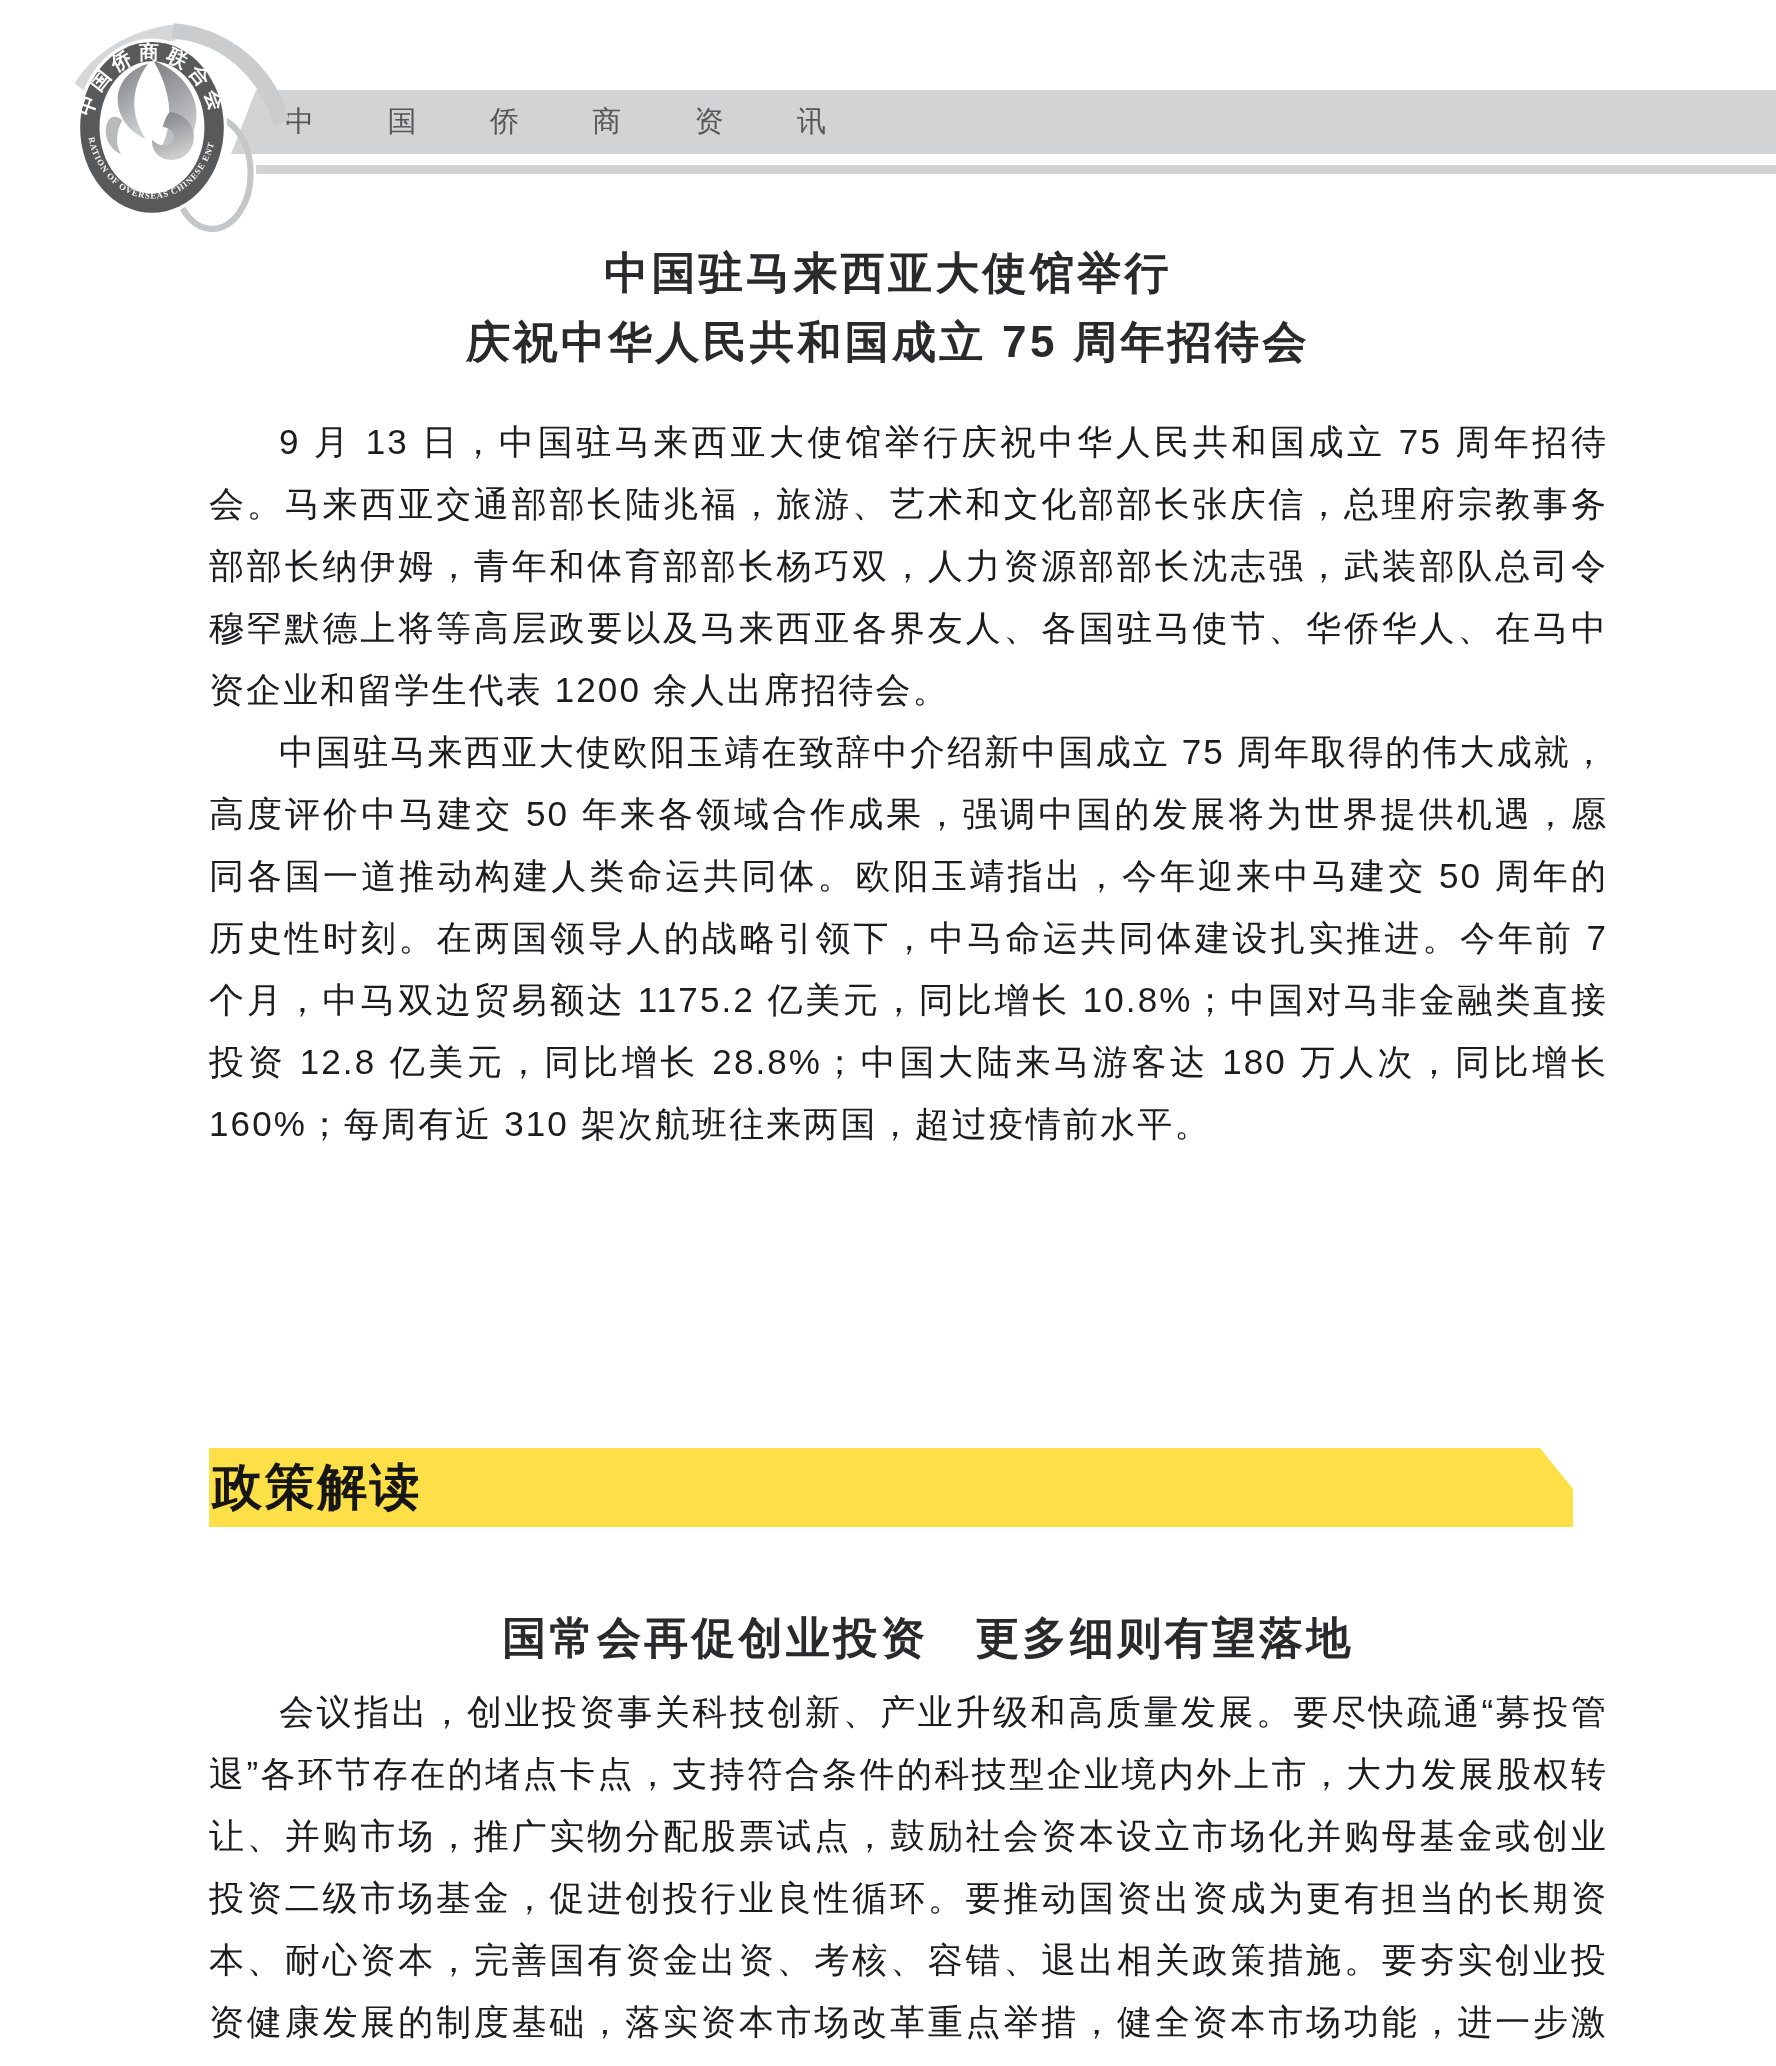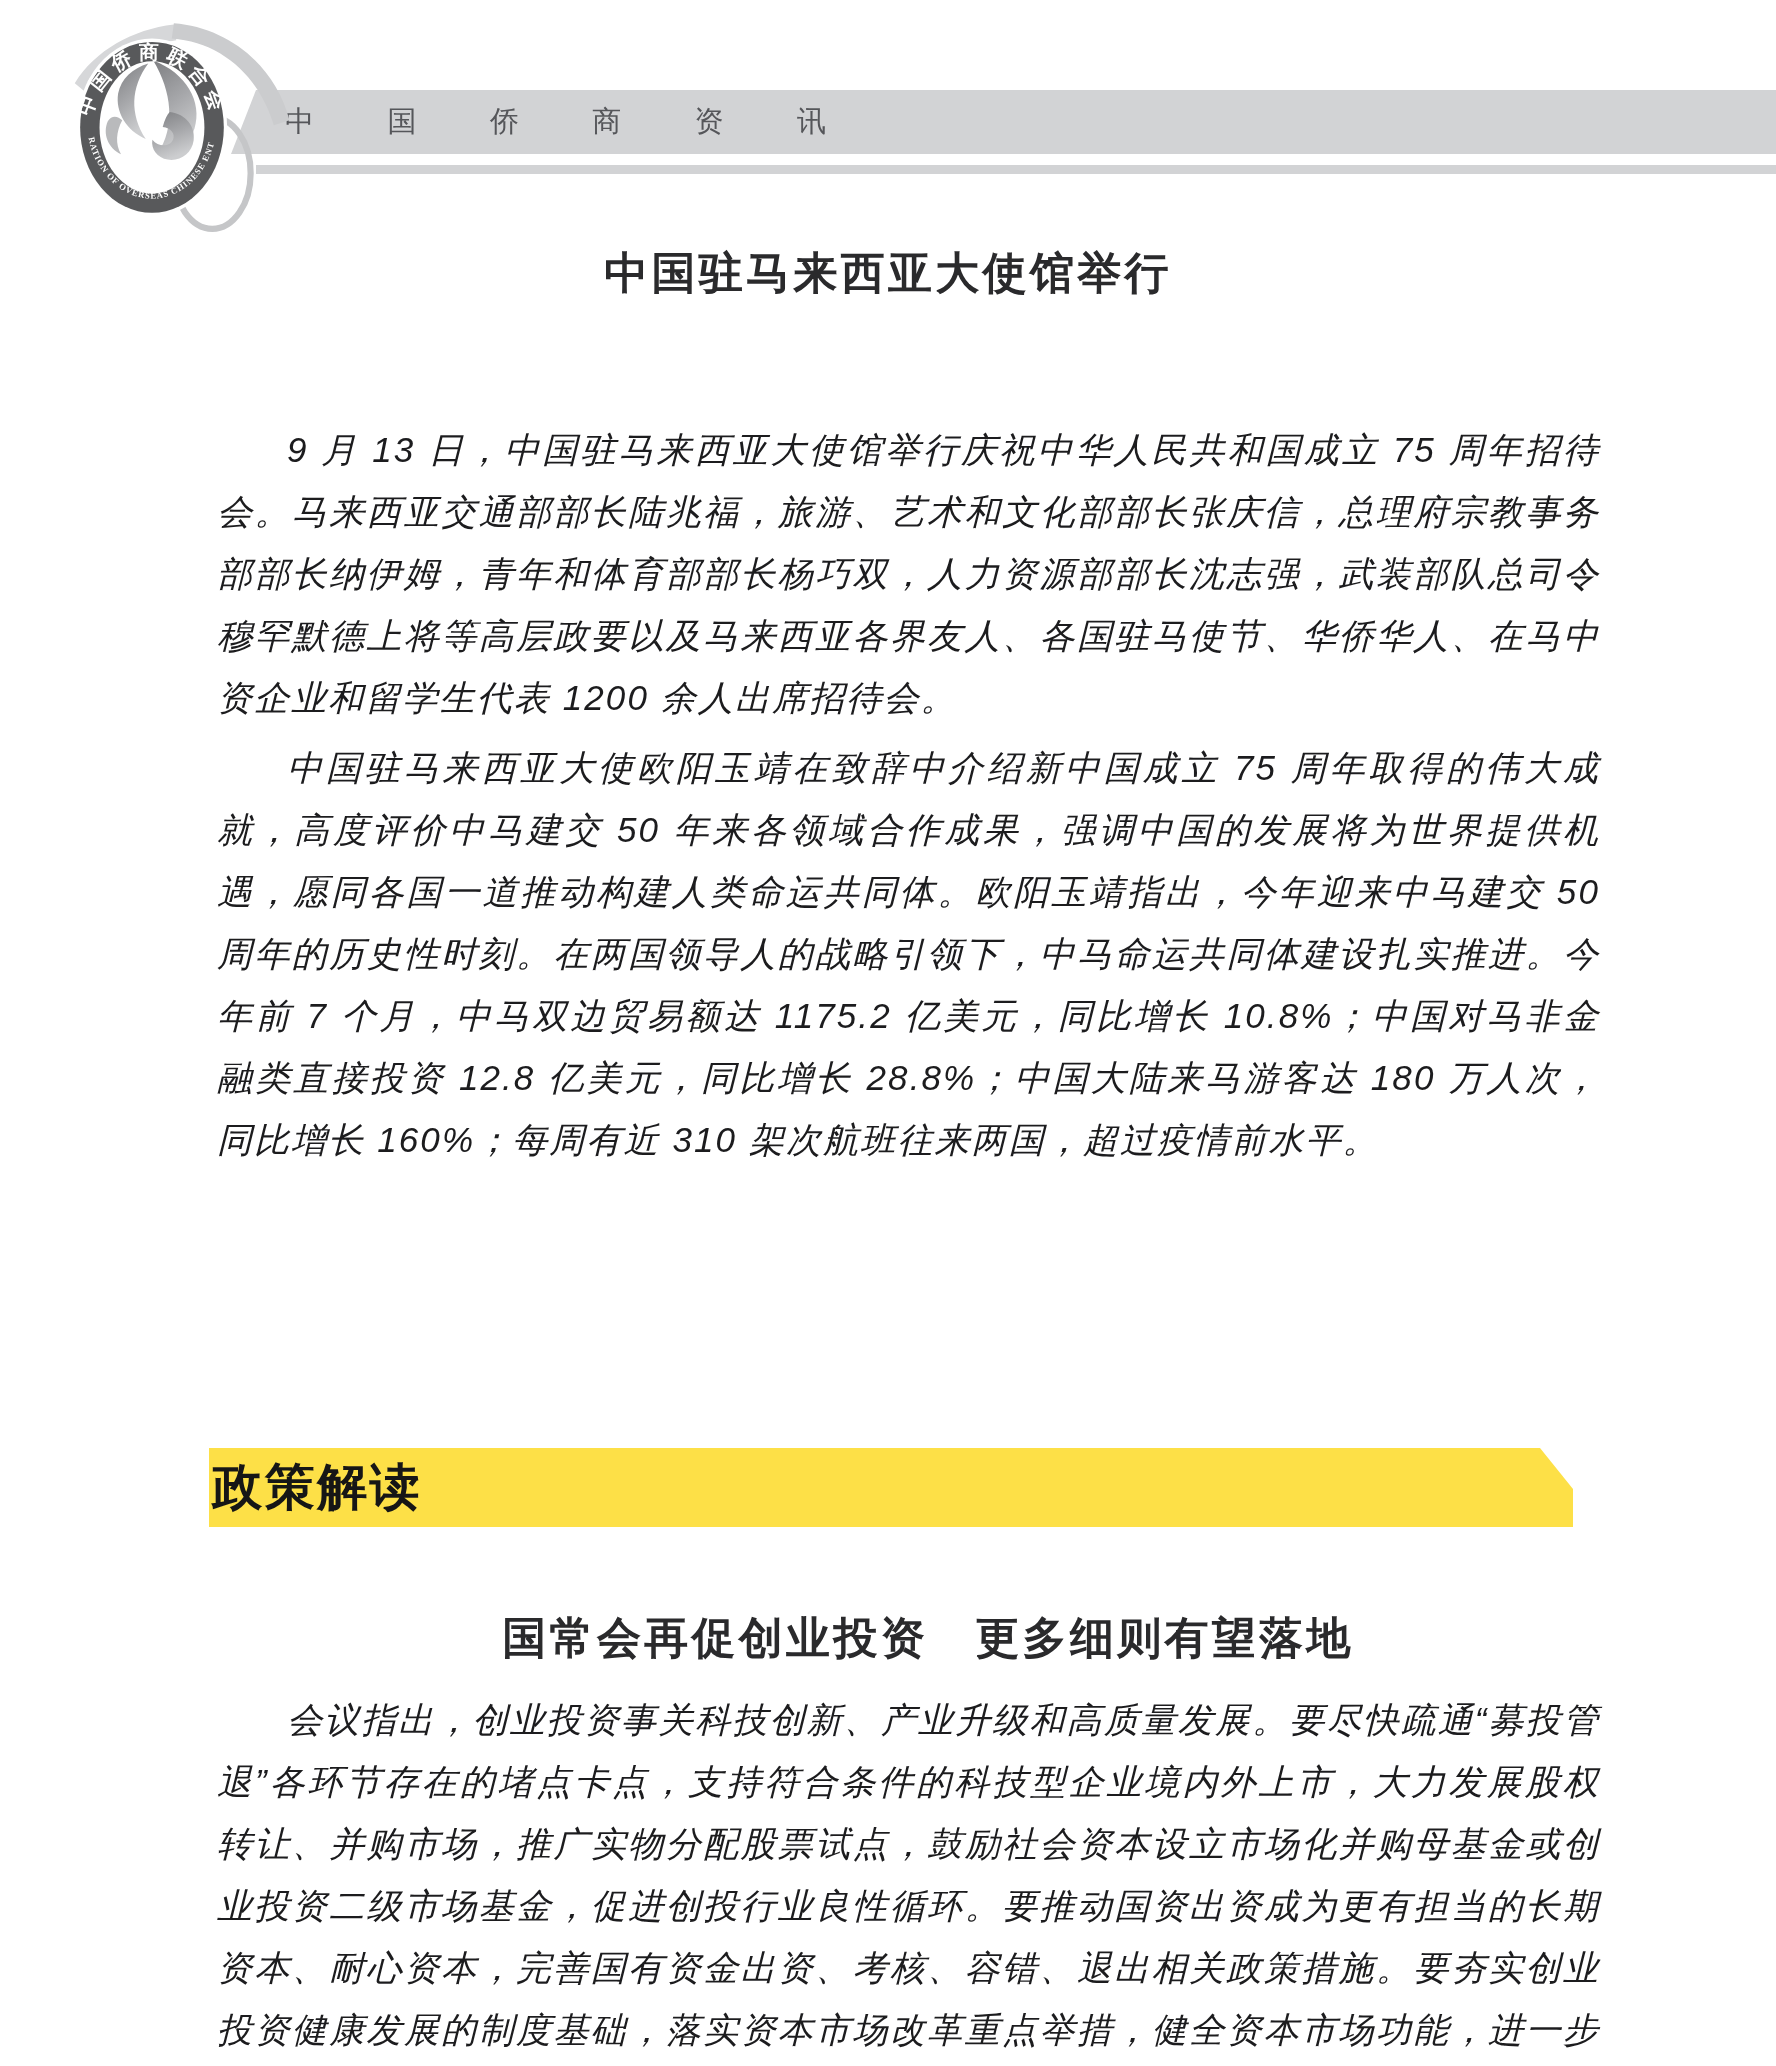--- a/index.html
+++ b/index.html
@@ -37,21 +37,21 @@
   .title-1{top:238px;}
   .title-2{top:1603px;padding-left:40px;}
   .body-block{
     position:absolute;left:209px;width:1399px;
     font-size:35px;line-height:62px;letter-spacing:2.1px;
     text-align:justify;text-justify:inter-character;
     color:#1c1c1e;
   }
   .body-1{top:411px;}
   .body-2{top:1681px;}
-  .body-block p{margin:8px;text-indent:2em;font-style:italic;}
+  .body-block p{margin:0;text-indent:2em;}
   .source{font-weight:700;margin-left:1.2em;color:#141416;}
   
   .section-banner{
     position:absolute;left:209px;top:1448px;width:1364px;height:79px;
     background:#fde047;
     clip-path:polygon(0 0,1331px 0,100% 52%,100% 100%,0 100%);
     display:flex;align-items:center;
   }
   .section-banner .label{
     font-family:"Liberation Serif","DejaVu Serif",serif;
@@ -103,20 +103,21 @@
     <text font-size="48" fill="#ffffff" letter-spacing="15" font-family="Liberation Serif, DejaVu Serif, serif" font-weight="600">
       <textPath href="#arcTop" startOffset="50%" text-anchor="middle">中国侨商联合会</textPath>
     </text>
     <text font-size="21" fill="#ffffff" letter-spacing="2.2" font-family="Liberation Serif, DejaVu Serif, serif" font-weight="600">
       <textPath href="#arcBottom" startOffset="50%" text-anchor="middle">CHINA FEDERATION OF OVERSEAS CHINESE ENTREPRENEURS</textPath>
     </text>
   </svg>
 
   <div class="title-block title-1">
     <div>中国驻马来西亚大使馆举行</div>
+    <div>庆祝中华人民共和国成立 75 周年招待会</div>
   </div>
 
   <div class="body-block body-1">
     <p>9 月 13 日，中国驻马来西亚大使馆举行庆祝中华人民共和国成立 75 周年招待会。马来西亚交通部部长陆兆福，旅游、艺术和文化部部长张庆信，总理府宗教事务部部长纳伊姆，青年和体育部部长杨巧双，人力资源部部长沈志强，武装部队总司令穆罕默德上将等高层政要以及马来西亚各界友人、各国驻马使节、华侨华人、在马中资企业和留学生代表 1200 余人出席招待会。</p>
     <p>中国驻马来西亚大使欧阳玉靖在致辞中介绍新中国成立 75 周年取得的伟大成就，高度评价中马建交 50 年来各领域合作成果，强调中国的发展将为世界提供机遇，愿同各国一道推动构建人类命运共同体。欧阳玉靖指出，今年迎来中马建交 50 周年的历史性时刻。在两国领导人的战略引领下，中马命运共同体建设扎实推进。今年前 7 个月，中马双边贸易额达 1175.2 亿美元，同比增长 10.8%；中国对马非金融类直接投资 12.8 亿美元，同比增长 28.8%；中国大陆来马游客达 180 万人次，同比增长 160%；每周有近 310 架次航班往来两国，超过疫情前水平。</p>
   </div>
 
   <div class="section-banner">
     <span class="label">政策解读</span>
   </div>

